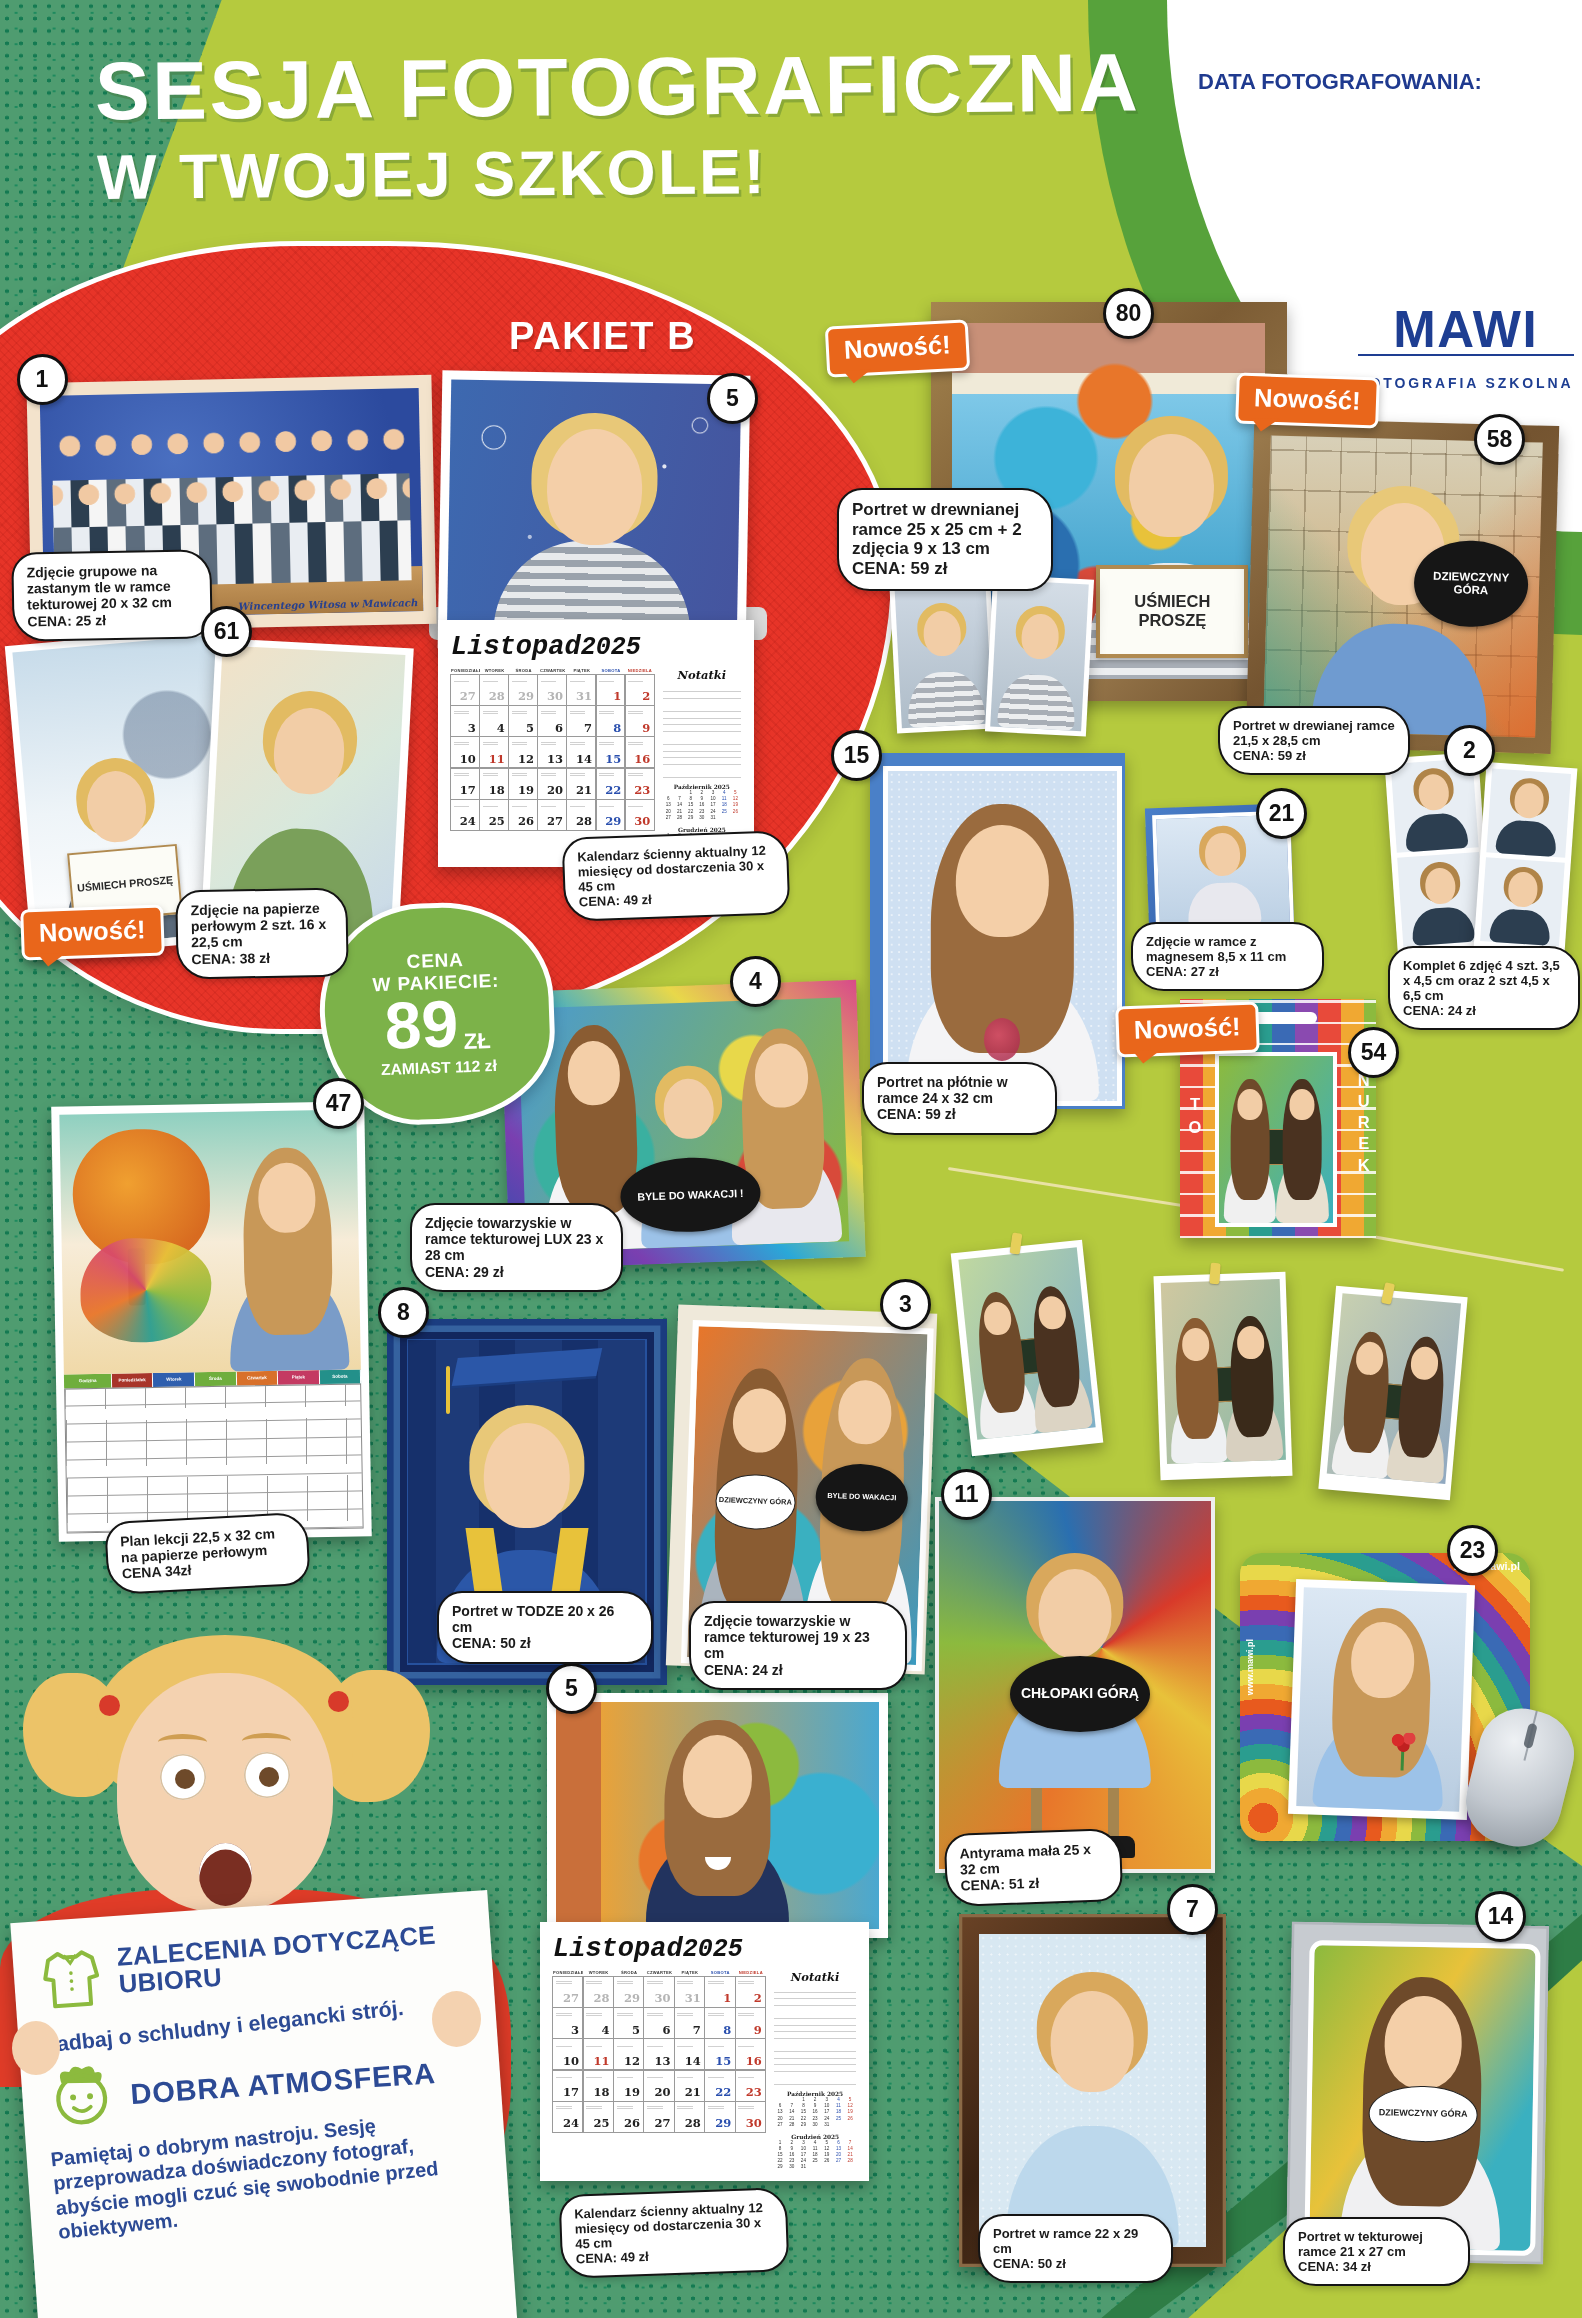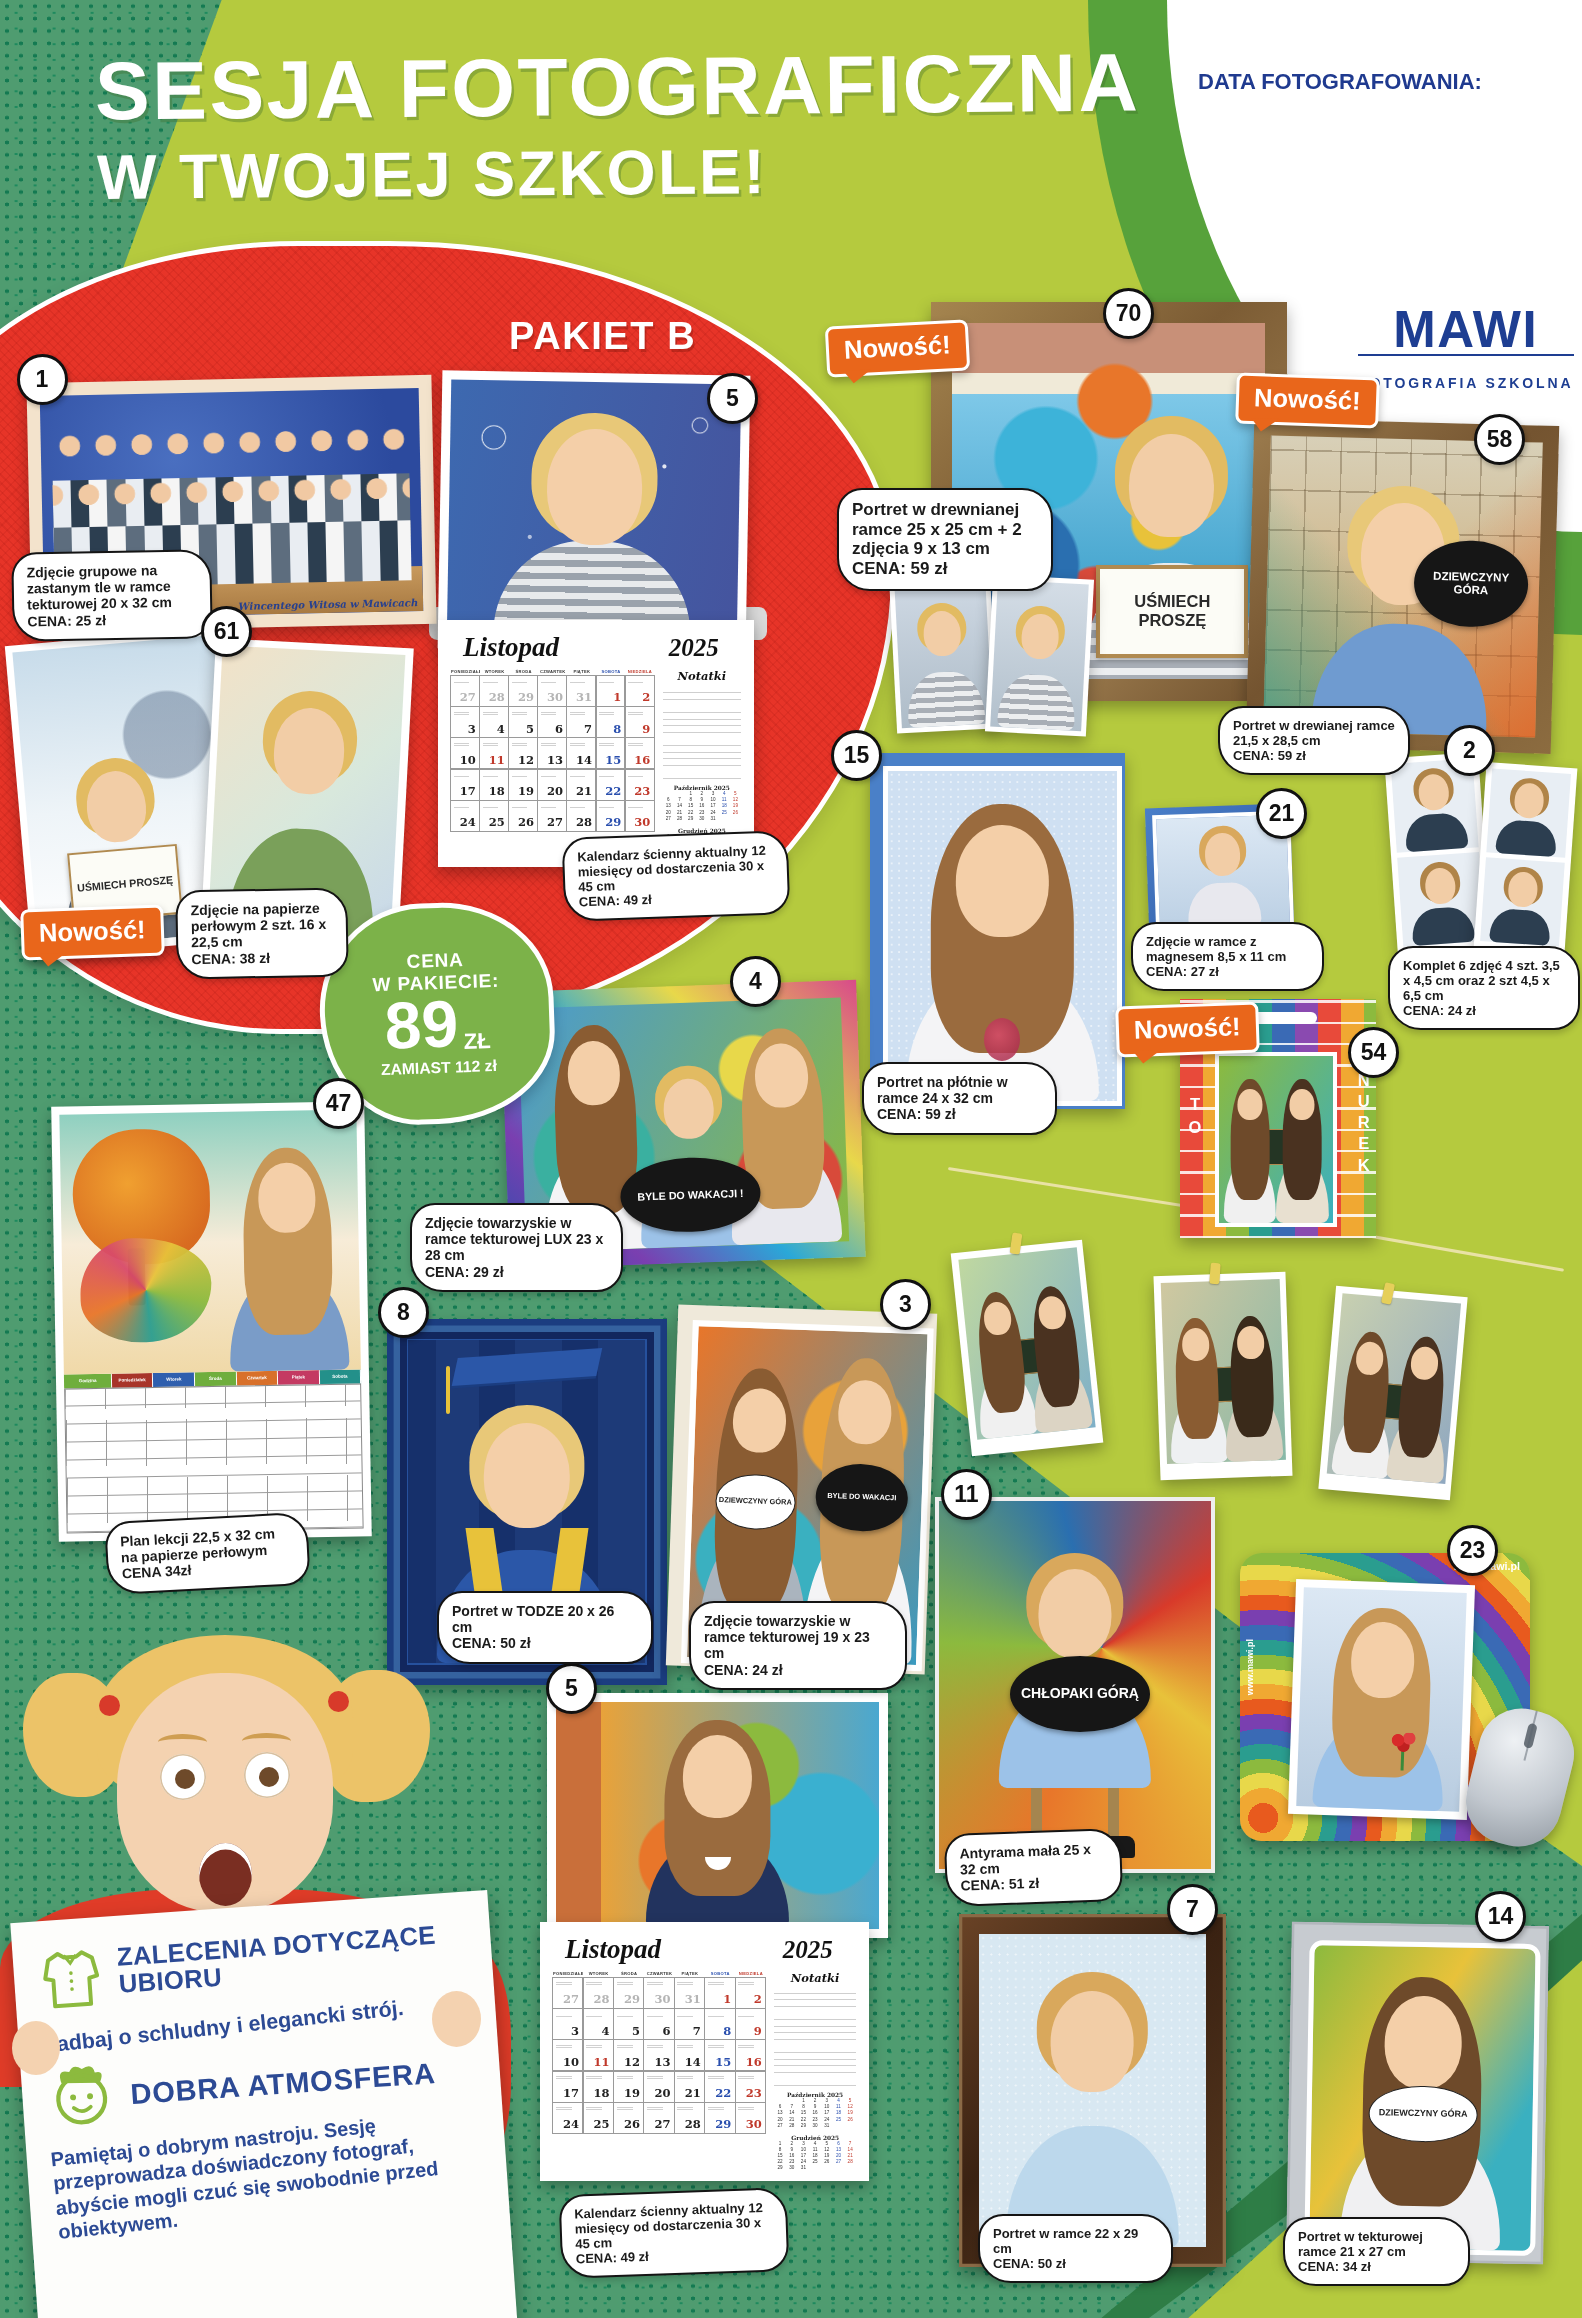--- a/index.html
+++ b/index.html
@@ -52,21 +52,21 @@
           justify-content:center;text-align:center;font-weight:700;line-height:1.15;z-index:6;box-shadow:0 2.5px 5px rgba(0,0,0,.3);}
   .sign-oval-white{position:absolute;background:#fff;border:1.6px solid #222;border-radius:50%;color:#222;display:flex;
           align-items:center;justify-content:center;text-align:center;font-weight:700;line-height:1.1;z-index:6;}
   
   .gp-row{position:absolute;left:3%;right:3%;
       background-image:radial-gradient(circle 10.7px at 18px 10.7px,#f1c9a3 10px,transparent 10.7px),
         repeating-linear-gradient(90deg,#e9edf2 0 18px,#2c3e50 18px 36px,#f5f5f5 36px 54px,#5d6d7e 54px 73px);
       background-size:36px 100%,145px 58%;background-position:0 0,0 100%;background-repeat:repeat-x;}
   
   .cal{position:absolute;background:#fff;padding:11.5px 13px 8.2px;z-index:10;box-shadow:0 6.6px 15px rgba(0,0,0,.3);}
-  .cal-head{display:flex;justify-content:space-between;align-items:baseline;font-family:Liberation Serif, serif;font-weight:700;font-style:italic;color:#111;margin-left:12px;}
+  .cal-head{display:flex;justify-content:flex-start;align-items:baseline;font-family:Liberation Mono, monospace;font-weight:700;font-style:italic;color:#111;}
   .cal-month{font-size:27px;}
   .cal-year{font-size:25px;margin-right:8%;}
   .cal-body{display:flex;gap:8.2px;margin-top:6.6px;}
   .calgrid{flex:1;}
   .calgrid .dh{display:grid;grid-template-columns:repeat(7,1fr);font-size:4.1px;font-weight:700;letter-spacing:0.3px;
       color:#333;text-transform:uppercase;margin-bottom:1.6px;}
   .calgrid .dh span{text-align:center;overflow:hidden;white-space:nowrap;}
   .calgrid .dh span:nth-child(6){color:#2a4fae;}
   .calgrid .dh span:nth-child(7){color:#c0392b;}
   .calgrid .wk{display:grid;grid-template-columns:repeat(7,1fr);}
@@ -415,21 +415,21 @@
     <div class="pl">CENA</div>
     <div class="pl">W PAKIECIE:</div>
     <div style="display:flex;align-items:flex-end;justify-content:center;gap:5px;">
       <span class="pv">89</span>
       <span class="pc">ZŁ</span>
     </div>
     <div class="pi">ZAMIAST 112 zł</div>
   </div>
 
   <div class="nowosc" style="left:826px;top:323px;transform:rotate(-3deg);">Nowość!</div>
-  <div class="badge" style="left:1103px;top:288px;">70</div>
+  <div class="badge" style="left:1103px;top:288px;">80</div>
   <div class="photo" style="left:931px;top:302px;width:313px;height:356px;padding:21.4px;background:linear-gradient(135deg,#a5854f,#7c5c34 40%,#96764a 70%,#6e4f2c);">
     <div class="art" style="position:relative;width:100%;height:100%;background:
          radial-gradient(circle at 30% 38%,#3db3d9 0 16%,transparent 17%),
          radial-gradient(circle at 52% 22%,#e8762a 0 11%,transparent 12%),
          radial-gradient(circle at 20% 68%,#2a6fb0 0 18%,transparent 19%),
          radial-gradient(circle at 66% 56%,#e8c23a 0 9%,transparent 10%),
          radial-gradient(circle at 46% 78%,#d84a3a 0 10%,transparent 11%),
          linear-gradient(180deg,#c89078 0 14%,#f0ead8 14% 20%,#7ec8e8 20%,#4aa8d0 70%,#88d0e8);">
       <div class="kid" style="left:42%;bottom:0;width:56%;height:74%;--hair:#e2bb62;--skin:#f2cda6;--shirt:repeating-linear-gradient(180deg,#eceef0 0 7.4px,#a8aeb6 7.4px 15px);">
         <i class="hair"></i>

